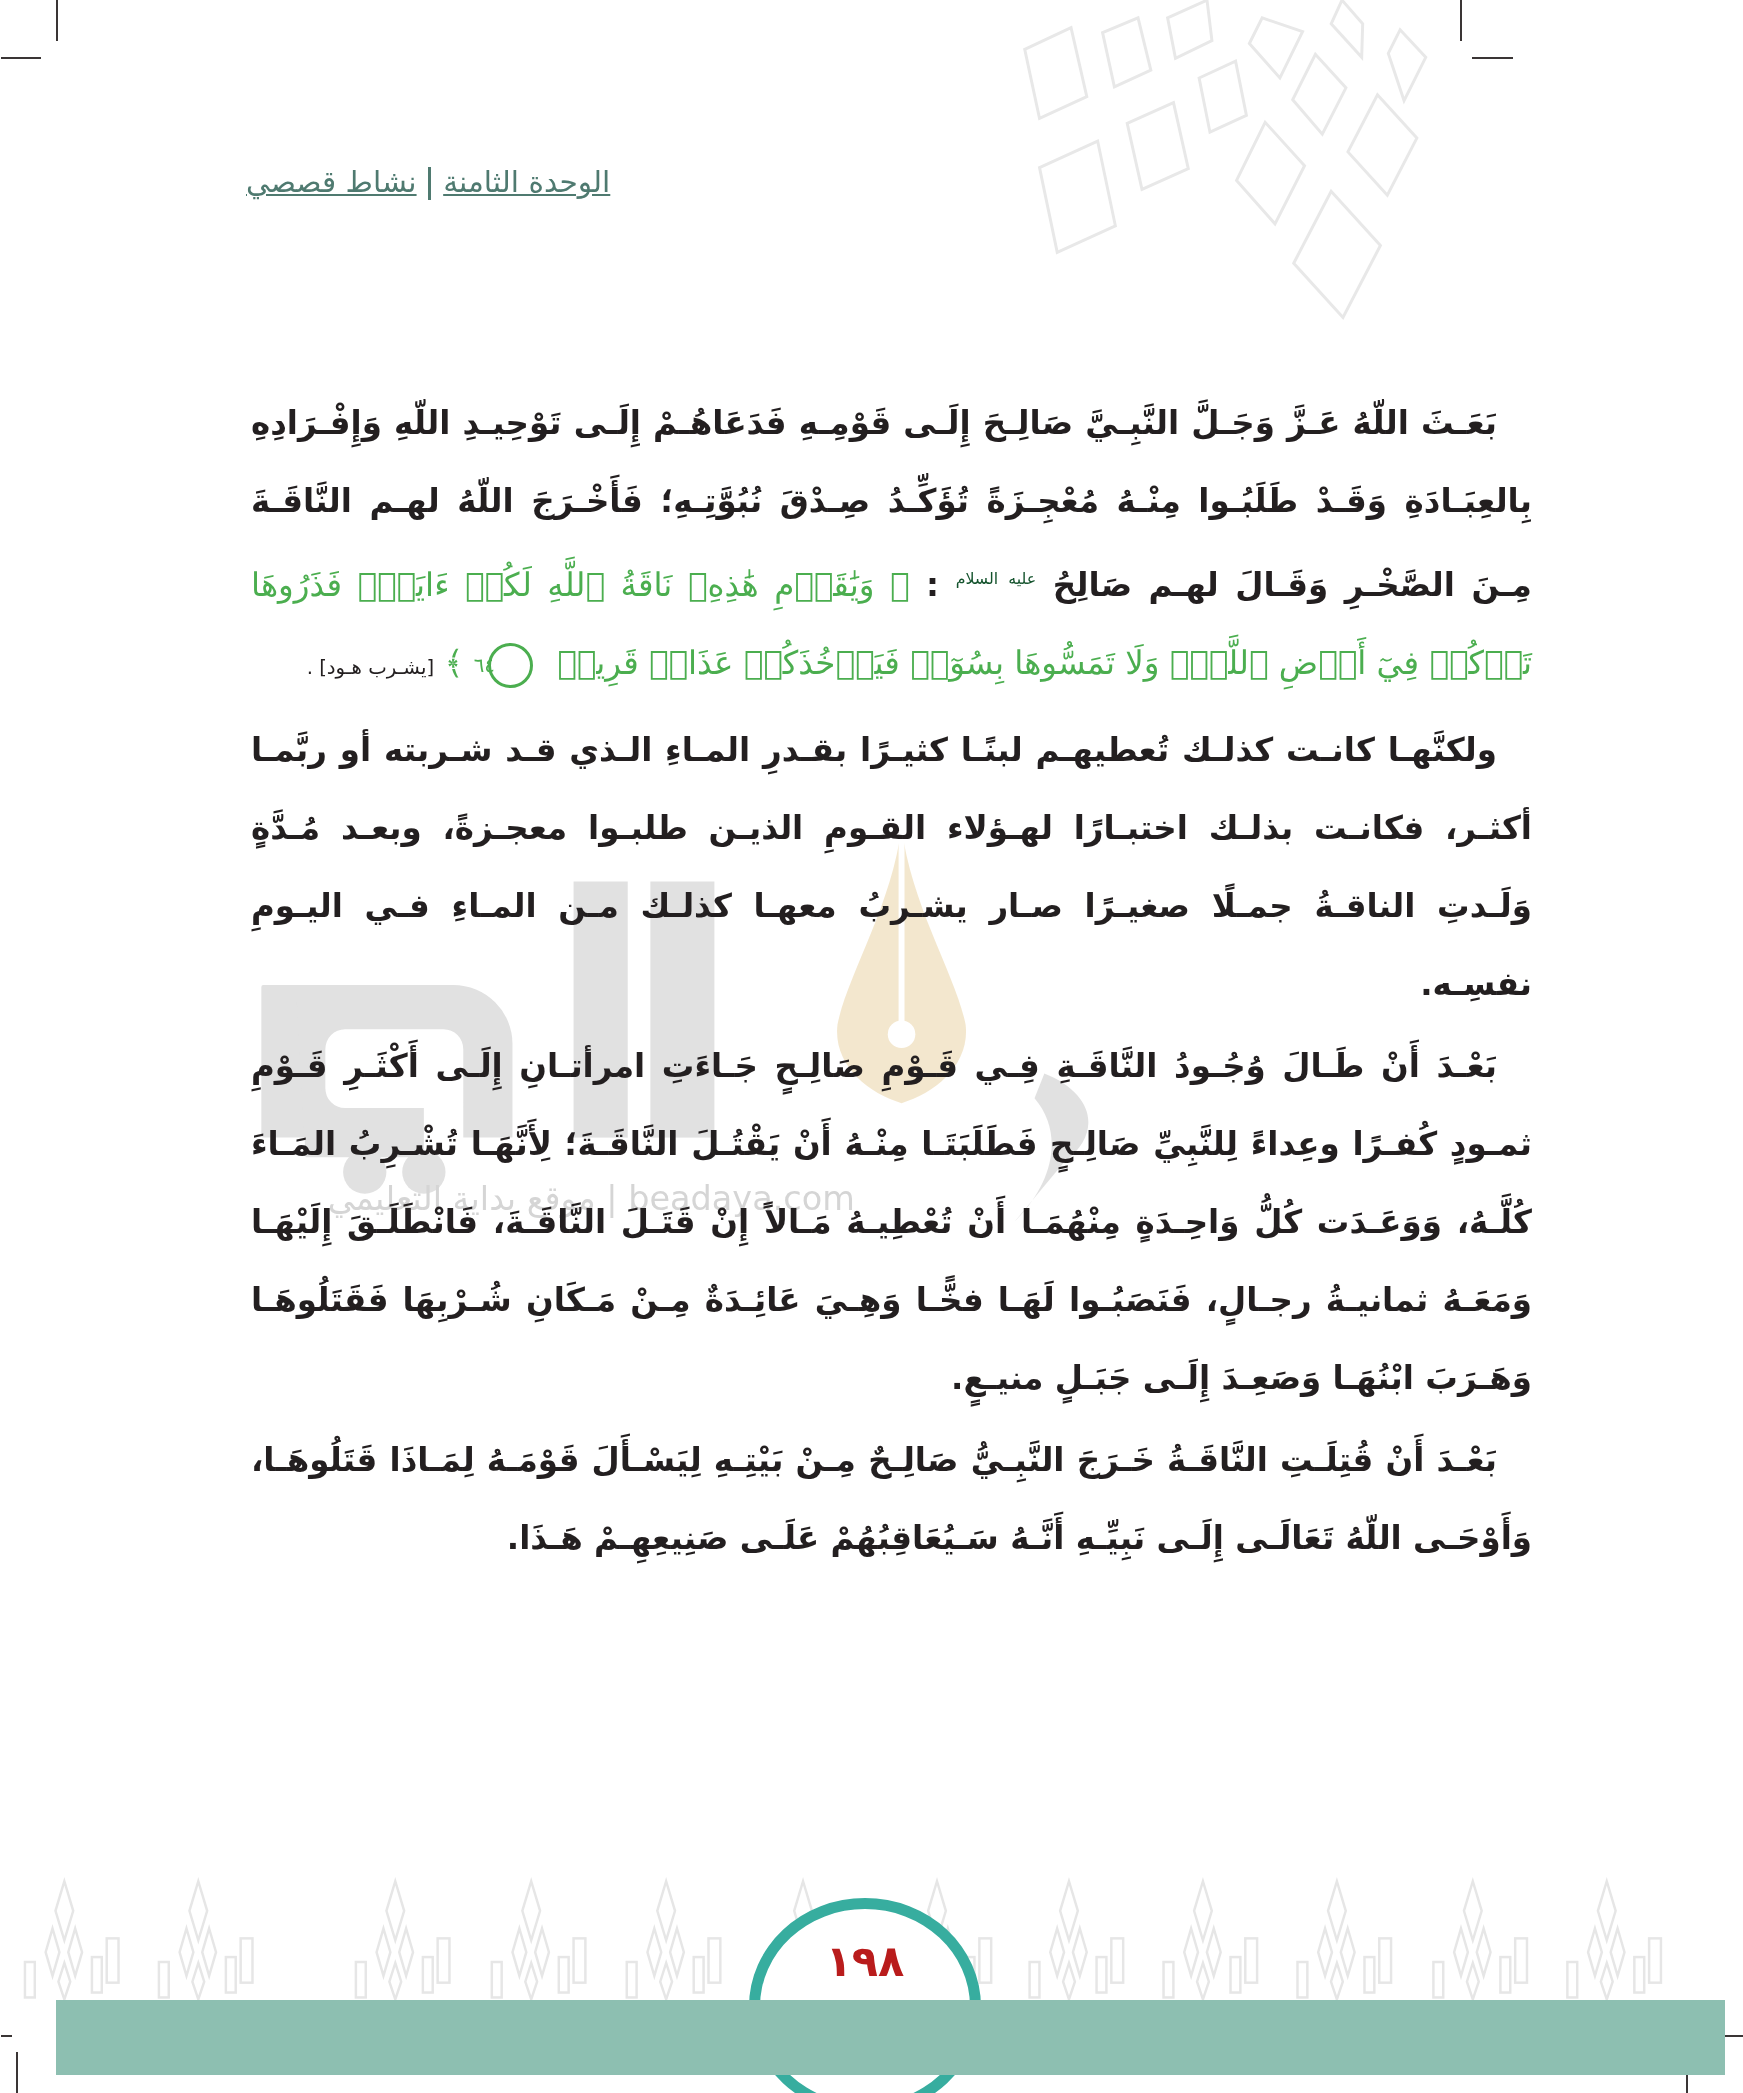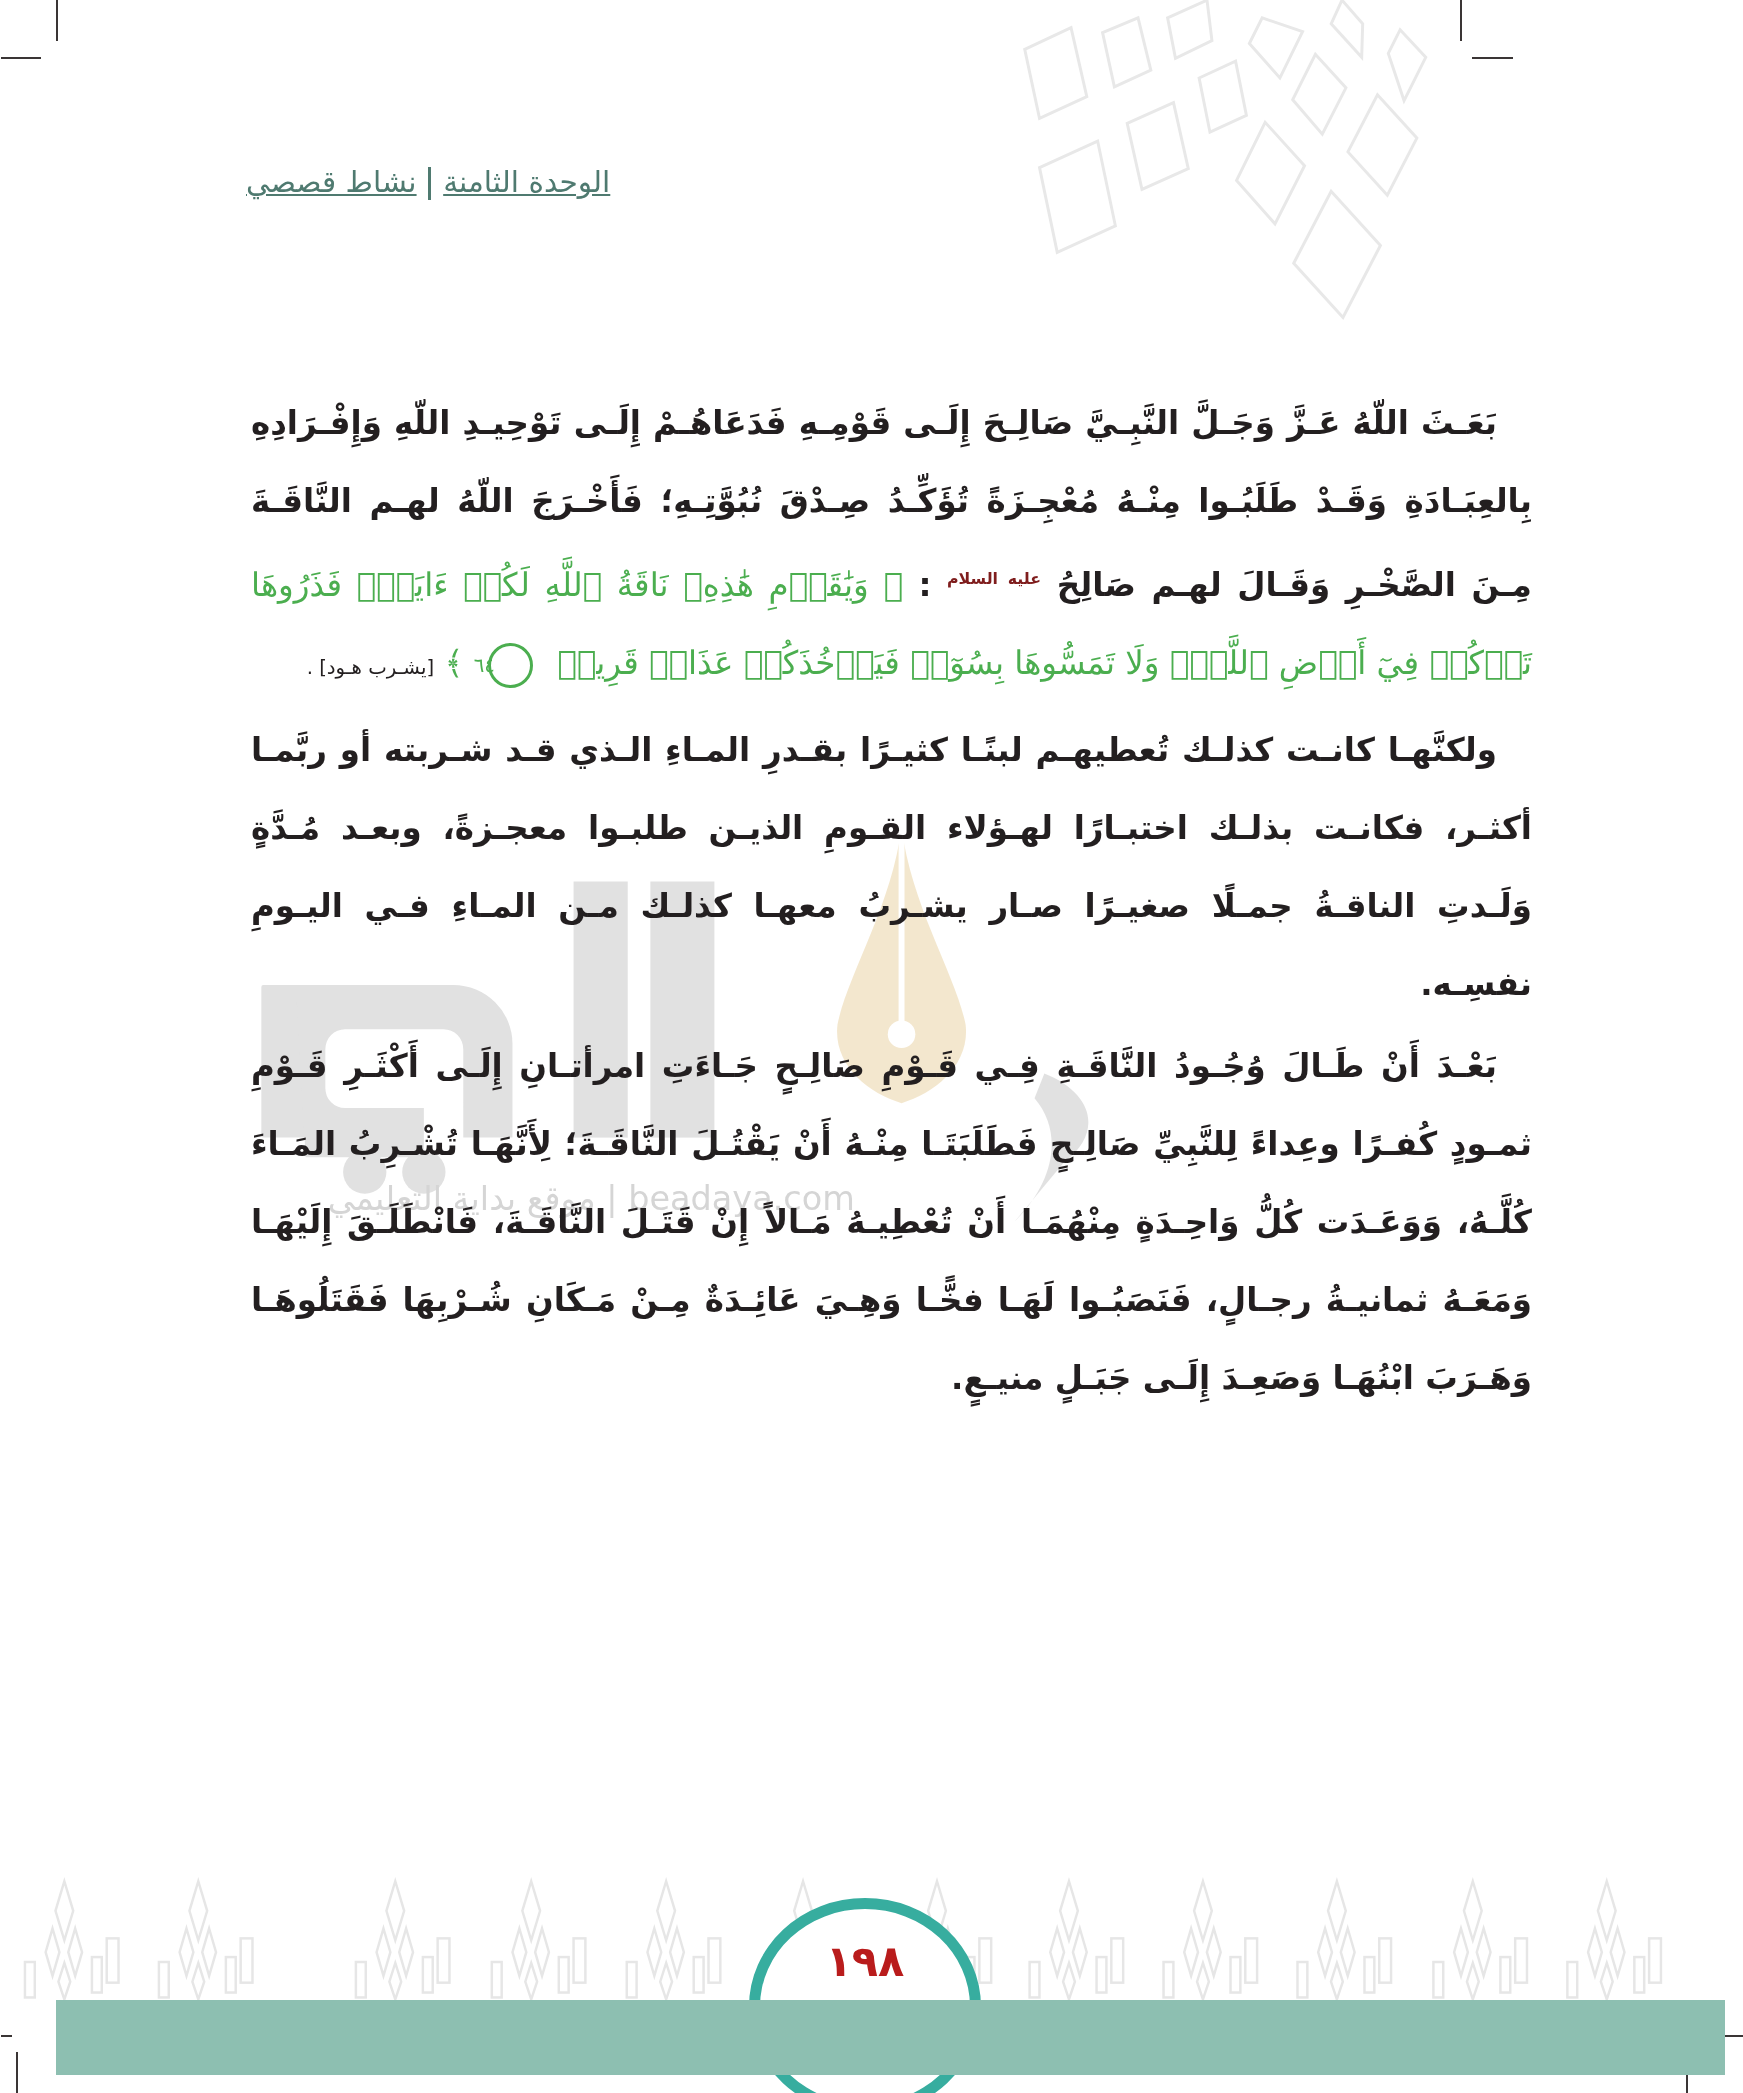--- a/index.html
+++ b/index.html
@@ -19,21 +19,21 @@
     .header .sep { display: inline-block; width: 3px; height: 33px; background: #4f7a70; vertical-align: middle; margin: 0 11.8px; }
     .content {
       position: absolute; left: 251px; top: 384px; width: 1281px;
       direction: rtl; text-align: justify; text-align-last: right;
       font-size: 32.5px; font-weight: bold; line-height: 78px;
       color: #231f20;
     }
     .content p { margin: 0 0 0 0; text-indent: 35px; }
     .content p + p { margin-top: 3.9px; }
     .quran { color: #4bae4f; font-weight: normal; font-family: "DejaVu Serif", serif; }
-    .honorific { font-size: 15.8px; font-weight: bold; vertical-align: super; color: #7f1d1d; }
+    .honorific { font-size: 15.8px; font-weight: normal; vertical-align: super; color: #14532d; }
     .verse-num {
       display: inline-block; width: 39px; height: 39px; border: 3px solid #4bae4f; border-radius: 50%;
       text-align: center; line-height: 39px; font-size: 19.7px; color: #4bae4f; vertical-align: middle; margin: 0 14px;
     }
     .citation { font-size: 19.7px; font-weight: normal; color: #231f20; }
     .page-badge {
       position: absolute; left: 749px; top: 1898px; width: 232px; height: 217px;
       border: 11.8px solid #37ad9f; border-radius: 50%; background: #ffffff; box-sizing: border-box;
     }
     .page-num {
@@ -104,20 +104,21 @@
     <span class="quran">
       <span>﴿</span>
       <span>وَيَٰقَوۡمِ هَٰذِهِۦ نَاقَةُ ٱللَّهِ لَكُمۡ ءَايَةٗۖ فَذَرُوهَا تَأۡكُلۡ فِيٓ أَرۡضِ ٱللَّهِۖ وَلَا تَمَسُّوهَا بِسُوٓءٖ فَيَأۡخُذَكُمۡ عَذَابٞ قَرِيبٞ</span>
       <span class="verse-num">٦٤</span>
       <span>﴾</span>
     </span>
     <span class="citation">[يشـرب هـود] .</span>
   </p>
   <p>ولكنَّهـا كانـت كذلـك تُعطيهـم لبنًـا كثيـرًا بقـدرِ المـاءِ الـذي قـد شـربته أو ربَّمـا أكثـر، فكانـت بذلـك اختبـارًا لهـؤلاء القـومِ الذيـن طلبـوا معجـزةً، وبعـد مُـدَّةٍ وَلَـدتِ الناقـةُ جمـلًا صغيـرًا صـار يشـربُ معهـا كذلـك مـن المـاءِ فـي اليـومِ نفسِـه.</p>
   <p>بَعْـدَ أَنْ طَـالَ وُجُـودُ النَّاقَـةِ فِـي قَـوْمِ صَالِـحٍ جَـاءَتِ امرأتـانِ إِلَـى أَكْثَـرِ قَـوْمِ ثمـودٍ كُفـرًا وعِداءً لِلنَّبِيِّ صَالِـحٍ فَطَلَبَتَـا مِنْـهُ أَنْ يَقْتُـلَ النَّاقَـةَ؛ لِأَنَّهَـا تُشْـرِبُ المَـاءَ كُلَّـهُ، وَوَعَـدَت كُلُّ وَاحِـدَةٍ مِنْهُمَـا أَنْ تُعْطِيـهُ مَـالاً إِنْ قَتَـلَ النَّاقَـةَ، فَانْطَلَـقَ إِلَيْهَـا وَمَعَـهُ ثمانيـةُ رجـالٍ، فَنَصَبُـوا لَهَـا فخًّـا وَهِـيَ عَائِـدَةٌ مِـنْ مَـكَانِ شُـرْبِهَا فَقَتَلُوهَـا وَهَـرَبَ ابْنُهَـا وَصَعِـدَ إِلَـى جَبَـلٍ منيـعٍ.</p>
+  <p>بَعْـدَ أَنْ قُتِلَـتِ النَّاقَـةُ خَـرَجَ النَّبِـيُّ صَالِـحٌ مِـنْ بَيْتِـهِ لِيَسْـأَلَ قَوْمَـهُ لِمَـاذَا قَتَلُوهَـا، وَأَوْحَـى اللّهُ تَعَالَـى إِلَـى نَبِيِّـهِ أَنَّـهُ سَـيُعَاقِبُهُمْ عَلَـى صَنِيعِهِـمْ هَـذَا.</p>
 </div>
 
 <svg class="deco" width="1744" height="2093" viewBox="0 0 1770 2125" style="top:0;">
   <g fill="none" stroke="#e6e6e6" stroke-width="2.5">
     <g id="cluster">
       <polygon points="65,1910 74,1940 65,1970 56,1940"></polygon>
       <polygon points="53,1958 60,1982 53,2006 46,1982"></polygon>
       <polygon points="76,1958 83,1982 76,2006 69,1982"></polygon>
       <polygon points="65,1993 71,2012 65,2030 59,2012"></polygon>
       <rect x="25" y="1992" width="10" height="36"></rect>

